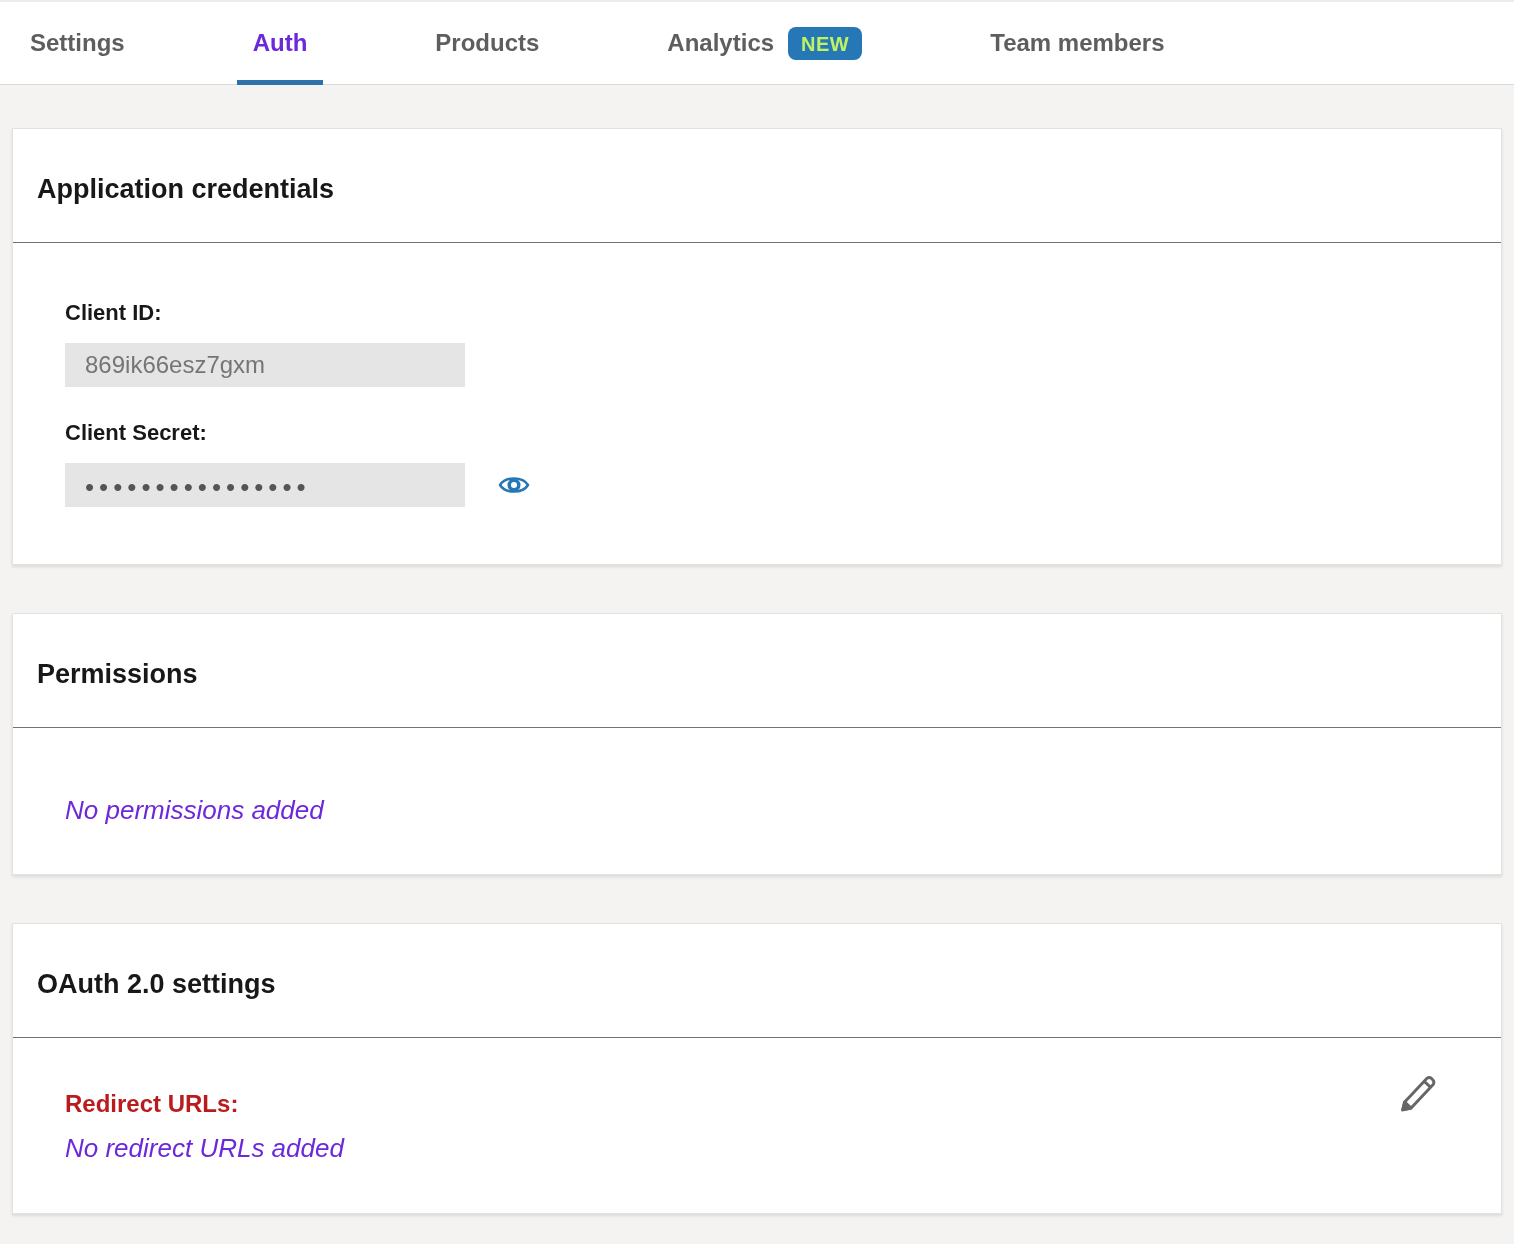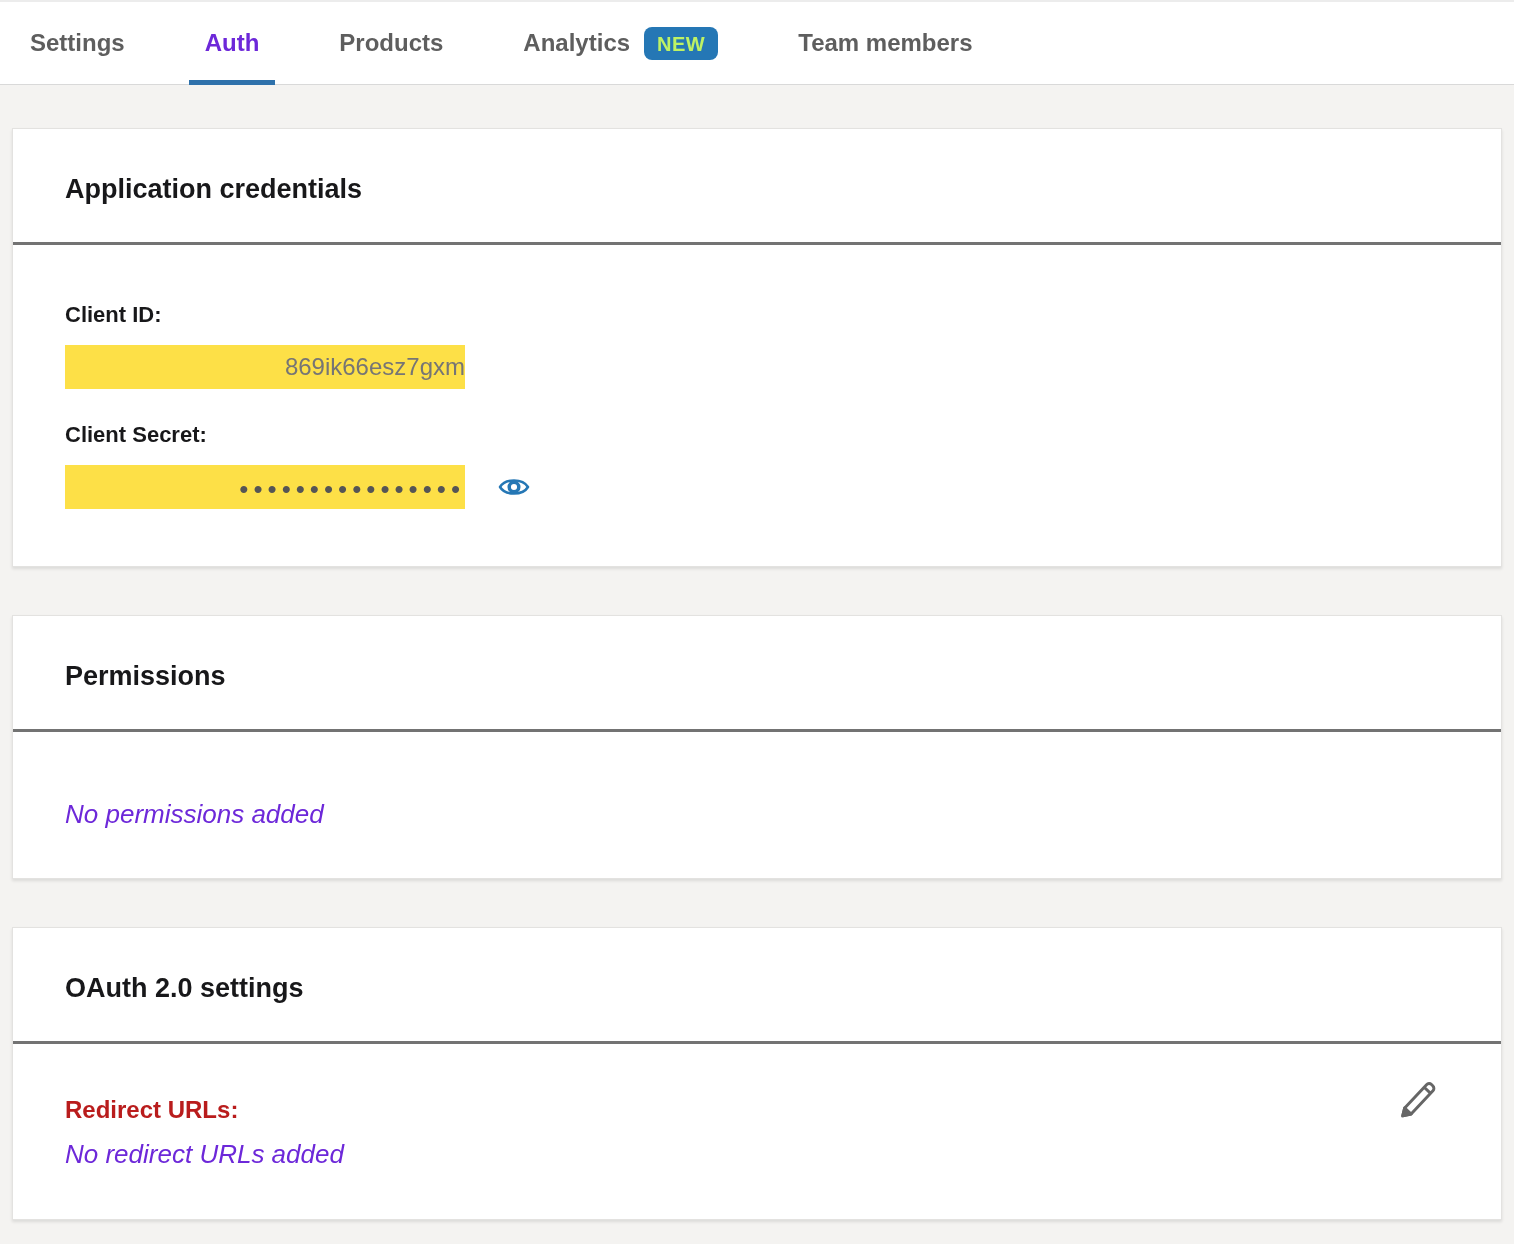--- a/index.html
+++ b/index.html
@@ -12,20 +12,21 @@
 
   
   .tabbar {
     background: #ffffff;
     height: 85px;
     border-top: 2px solid #ececec;
     border-bottom: 1px solid #d9d9d9;
     display: flex;
     align-items: stretch;
     padding-left: 14px;
+    gap: 48px;
   }
   .tab {
     display: flex;
     align-items: center;
     gap: 14px;
     padding: 0 16px;
     margin-right: 48px;
     font-size: 24px;
     font-weight: 600;
     color: #5e5e5e;
@@ -55,45 +56,44 @@
   
   main { padding-top: 43px; }
   .card {
     margin: 0 12px;
     background: #ffffff;
     border: 1px solid #e3e2e0;
     box-shadow: 0 2px 3px rgba(0,0,0,0.10);
   }
   .card + .card { margin-top: 48px; }
   .card-header {
-    padding: 45px 52px 37px;
-    border-bottom: 3px solid #737373;
+    padding: 45px 24px 37px;
+    border-bottom: 1px solid #737373;
   }
   .card-header h2 {
     font-size: 27px;
     font-weight: 700;
     color: #18181a;
   }
 
   
   .cred-body { padding: 57px 52px 57px; }
   .field-label {
     font-size: 22px;
     font-weight: 700;
     color: #18181a;
     margin-bottom: 17px;
   }
   .field {
     width: 400px;
     height: 44px;
-    background: #fde047;
+    background: #e5e5e5;
     display: flex;
     align-items: center;
     padding-left: 20px;
-    justify-content: flex-end;
   }
   .field-text {
     font-size: 24px;
     color: #767575;
   }
   .client-id-wrap { margin-bottom: 33px; }
   .secret-row {
     display: flex;
     align-items: center;
     gap: 33px;

